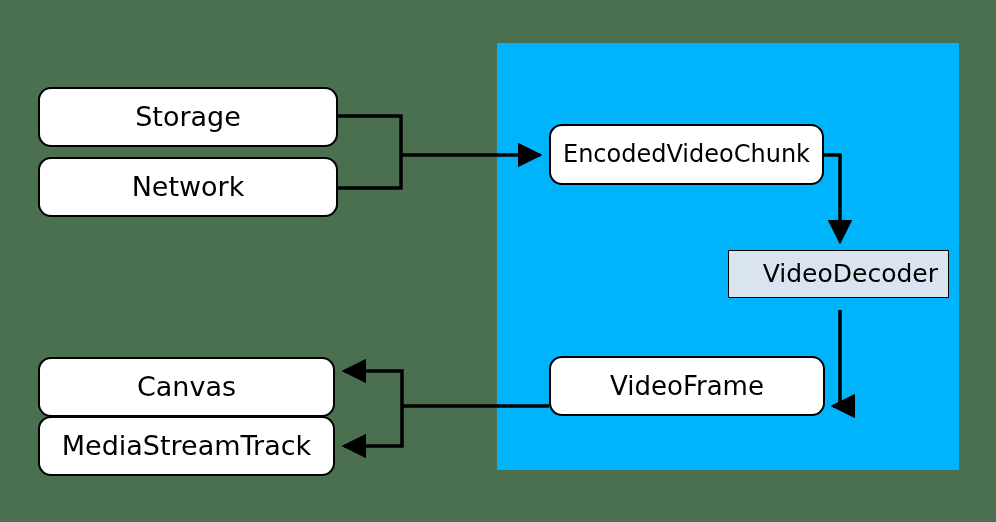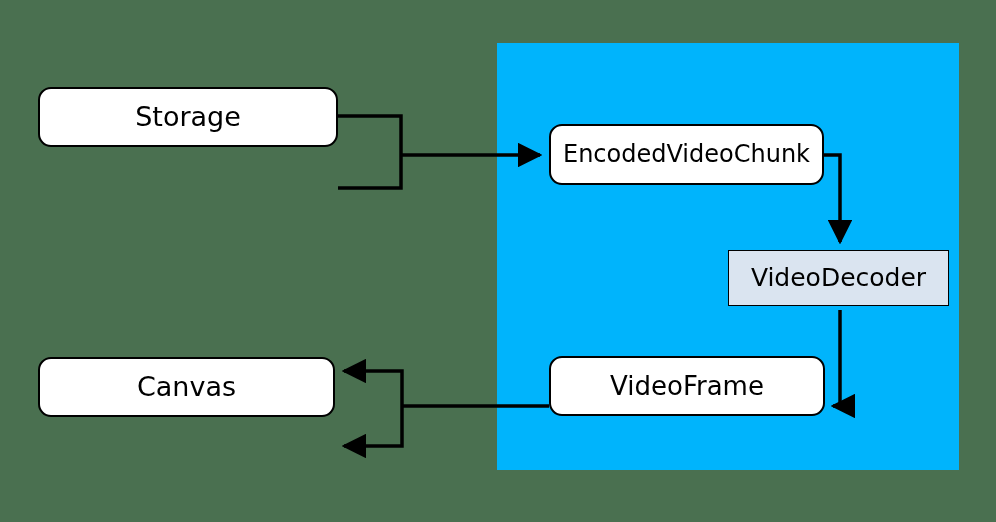--- a/index.html
+++ b/index.html
@@ -48,21 +48,21 @@
   .node-label {
     display: block;
     padding: 0 10px;
   }
   
   #node-storage        { left: 38px;  top: 87px;  width: 300px; height: 60px;  font-size: 27px; }
   #node-network        { left: 38px;  top: 157px; width: 300px; height: 60px;  font-size: 27px; }
   #node-canvas         { left: 38px;  top: 341px; width: 297px; height: 60px;  font-size: 27px; margin-top: 16px; }
   #node-mediastreamtrack { left: 38px; top: 416px; width: 297px; height: 60px; font-size: 27px; }
   #node-encodedvideochunk { left: 549px; top: 124px; width: 275px; height: 61px; font-size: 24px; text-align: center; }
-  #node-videodecoder   { left: 728px; top: 250px; width: 221px; height: 56px;  font-size: 25px; }
+  #node-videodecoder   { left: 728px; top: 250px; width: 221px; height: 48px;  font-size: 25px; justify-content: flex-end; }
   #node-videoframe     { left: 549px; top: 356px; width: 276px; height: 60px;  font-size: 26px; }
   #blue-panel {
     position: absolute;
     left: 497px;
     top: 43px;
     width: 462px;
     height: 427px;
     background: #00b4fc;
   }
 </style>
@@ -106,31 +106,37 @@
     </g>
     <g>
       <path d="M 402 406 L 402 446 L 344 446" fill="none" stroke="#000000" stroke-width="3.5" marker-end="url(#arrowhead)"></path>
     </g>
   </svg>
 
   <div class="node rounded" id="node-storage">
     <span class="node-label">Storage</span>
   </div>
 
+  <div class="node rounded" id="node-network">
+    <span class="node-label">Network</span>
+  </div>
 
   <div class="node rounded" id="node-encodedvideochunk">
     <span class="node-label">EncodedVideoChunk</span>
   </div>
 
   <div class="node sharp" id="node-videodecoder">
     <span class="node-label">VideoDecoder</span>
   </div>
 
   <div class="node rounded" id="node-videoframe">
     <span class="node-label">VideoFrame</span>
   </div>
 
   <div class="node rounded" id="node-canvas">
     <span class="node-label">Canvas</span>
   </div>
 
+  <div class="node rounded" id="node-mediastreamtrack">
+    <span class="node-label">MediaStreamTrack</span>
+  </div>
 
 </div>
 
 </body></html>

